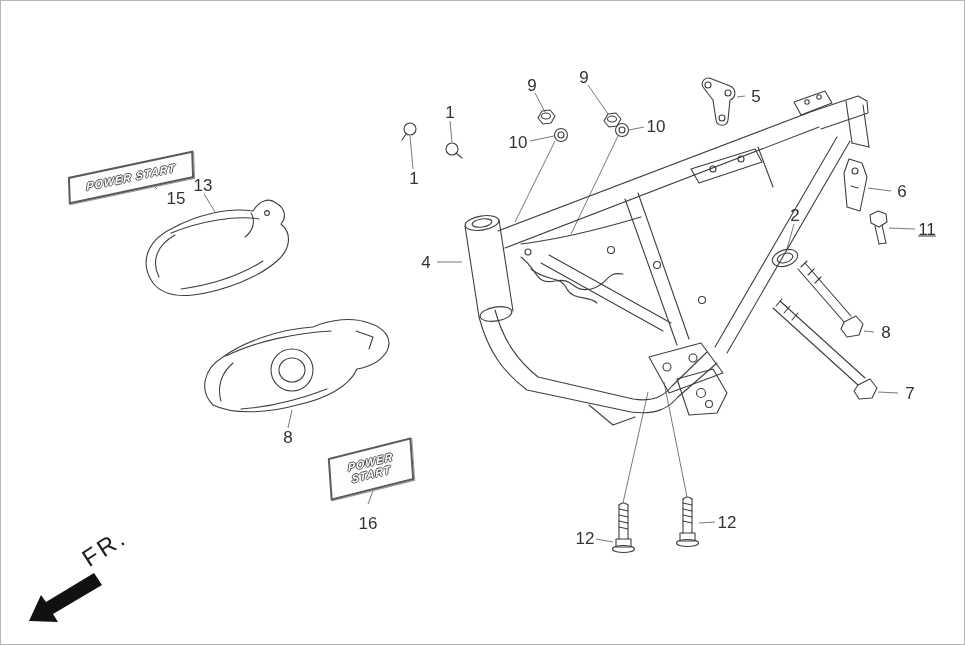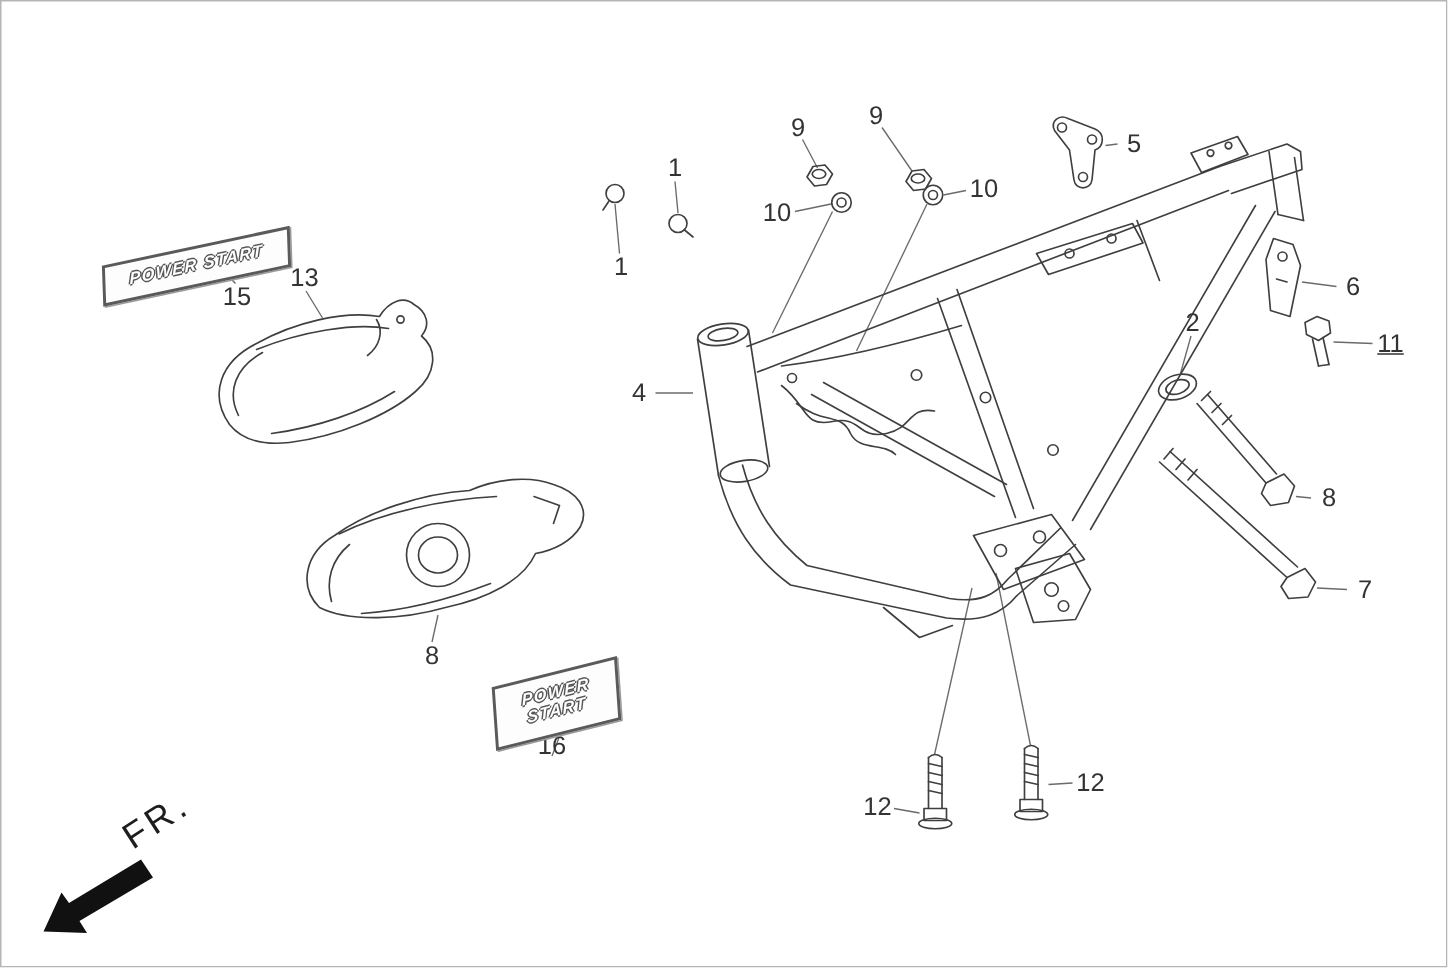--- a/index.html
+++ b/index.html
@@ -234,29 +234,29 @@
 
   <div id="callout-layer">
       <div class="callout" style="left: 531px; top: 84px;">9</div>
       <div class="callout" style="left: 583px; top: 76px;">9</div>
       <div class="callout" style="left: 755px; top: 95px;">5</div>
       <div class="callout" style="left: 449px; top: 111px;">1</div>
       <div class="callout" style="left: 517px; top: 141px;">10</div>
       <div class="callout" style="left: 655px; top: 125px;">10</div>
       <div class="callout" style="left: 413px; top: 177px;">1</div>
       <div class="callout" style="left: 202px; top: 184px;">13</div>
-      <div class="callout" style="left: 157px; top: 197px;">15</div>
+      <div class="callout" style="left: 175px; top: 197px;">15</div>
       <div class="callout" style="left: 901px; top: 190px;">6</div>
       <div class="callout" style="left: 794px; top: 214px;">2</div>
       <div class="callout" style="left: 926px; top: 228px; text-decoration: underline;">11</div>
       <div class="callout" style="left: 425px; top: 261px;">4</div>
       <div class="callout" style="left: 885px; top: 331px;">8</div>
       <div class="callout" style="left: 909px; top: 392px;">7</div>
       <div class="callout" style="left: 287px; top: 436px;">8</div>
-      <div class="callout" style="left: 367px; top: 496px;">16</div>
+      <div class="callout" style="left: 367px; top: 522px;">16</div>
       <div class="callout" style="left: 584px; top: 537px;">12</div>
       <div class="callout" style="left: 726px; top: 521px;">12</div>
     </div>
 
   <div class="decal" id="decal-upper">
     <span class="txt">POWER START</span>
   </div>
 
   <div class="decal" id="decal-lower">
     <span class="txt">POWER</span>

